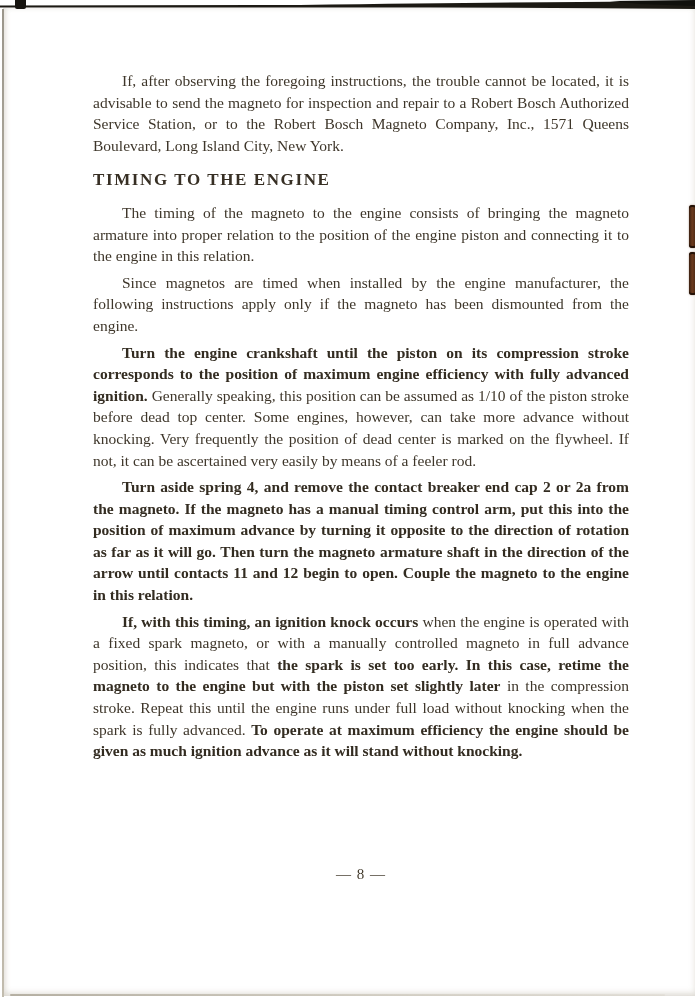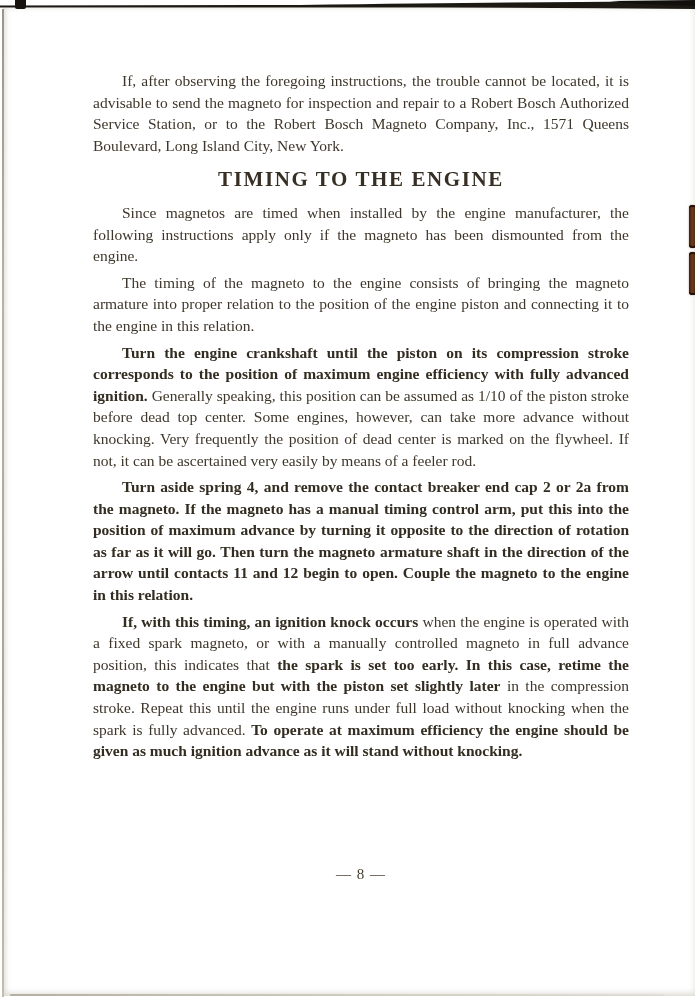--- a/index.html
+++ b/index.html
@@ -56,22 +56,21 @@
     color: #3e362a;
     font-size: 15.5px;
     line-height: 21.6px;
     text-align: justify;
     z-index: 3;
   }
   .para { margin: 0 0 5px 0; text-indent: 29px; }
   .para .b { font-weight: bold; color: #332c21; }
   .heading {
     margin: 13px 0 11px 0;
-    text-align: center;
-    font-size: 21px;
+    font-size: 17px;
     font-weight: bold;
     letter-spacing: 1.6px;
     color: #372f24;
     text-indent: 0;
   }
   .pagenum {
     position: absolute;
     top: 866px; left: 93px; width: 536px;
     text-align: center;
     font-size: 15px;
@@ -93,22 +92,22 @@
   </svg>
   <div class="corner-tick"></div>
   <div class="left-edge-line"></div>
   <div class="bottom-edge-line"></div>
   <div class="staple s1"></div>
   <div class="staple s2"></div>
 
   <div class="content">
     <p class="para"><span>If, after observing the foregoing instructions, the trouble cannot be located, it is advisable to send the magneto for inspection and repair to a Robert Bosch Authorized Service Station, or to the Robert Bosch Magneto Company, Inc., 1571 Queens Boulevard, Long Island City, New York.</span></p>
     <h2 class="heading">TIMING TO THE ENGINE</h2>
+    <p class="para"><span>The timing of the magneto to the engine consists of bringing the magneto armature into proper relation to the position of the engine piston and connecting it to the engine in this relation.</span></p>
     <p class="para"><span>Since magnetos are timed when installed by the engine manufacturer, the following instructions apply only if the magneto has been dismounted from the engine.</span></p>
-    <p class="para"><span>The timing of the magneto to the engine consists of bringing the magneto armature into proper relation to the position of the engine piston and connecting it to the engine in this relation.</span></p>
     <p class="para"><span class="b">Turn the engine crankshaft until the piston on its compression stroke corresponds to the position of maximum engine efficiency with fully advanced ignition.</span><span>  Generally speaking, this position can be assumed as 1/10 of the piston stroke before dead top center.  Some engines, however, can take more advance without knocking.  Very frequently the position of dead center is marked on the flywheel.  If not, it can be ascertained very easily by means of a feeler rod.</span></p>
     <p class="para"><span class="b">Turn aside spring 4, and remove the contact breaker end cap 2 or 2a from the magneto.  If the magneto has a manual timing control arm, put this into the position of maximum advance by turning it opposite to the direction of rotation as far as it will go. Then turn the magneto armature shaft in the direction of the arrow until contacts 11 and 12 begin to open.  Couple the magneto to the engine in this relation.</span></p>
     <p class="para"><span class="b">If, with this timing, an ignition knock occurs</span><span> when the engine is operated with a fixed spark magneto, or with a manually controlled magneto in full advance position, this indicates that </span><span class="b">the spark is set too early.  In this case, retime the magneto to the engine but with the piston set slightly later</span><span> in the compression stroke.  Repeat this until the engine runs under full load without knocking when the spark is fully advanced.  </span><span class="b">To operate at maximum efficiency the engine should be given as much ignition advance as it will stand without knocking.</span></p>
   </div>
 
   <div class="pagenum">— 8 —</div>
 
 </div>
 
 </body></html>

